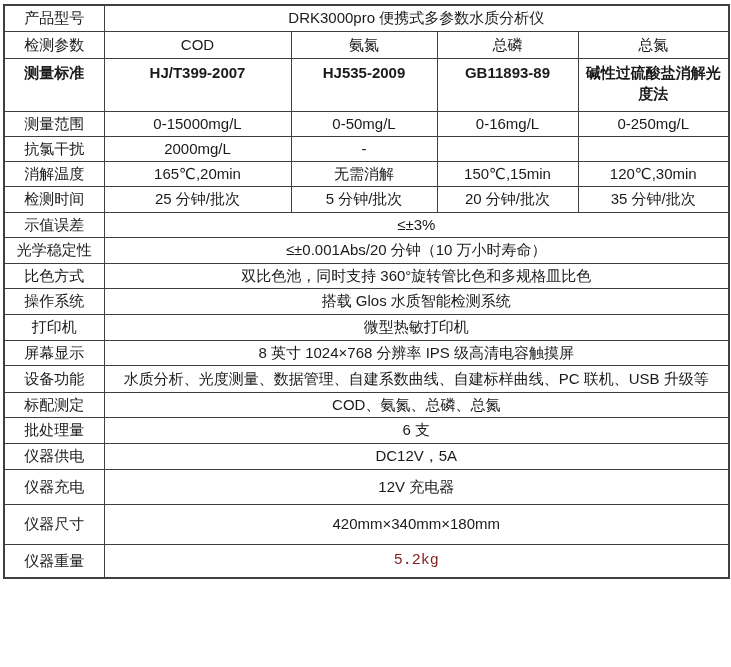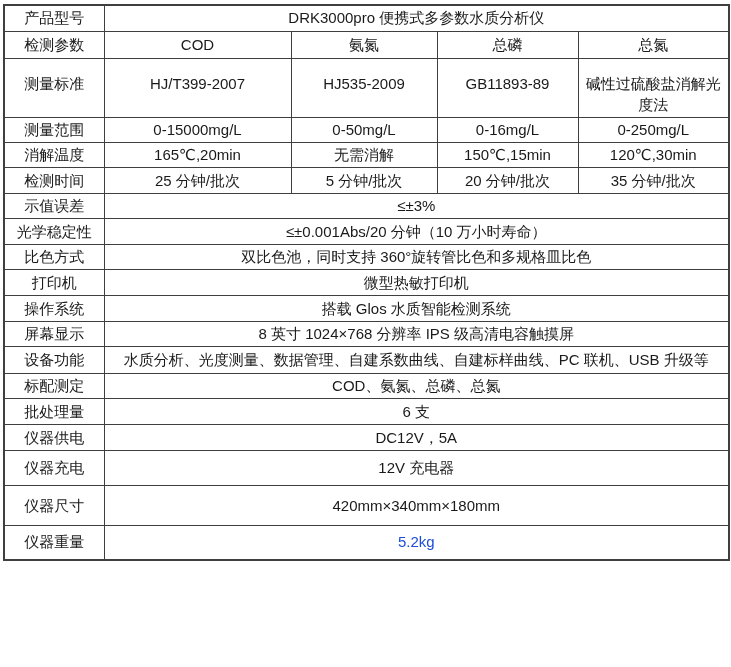--- a/index.html
+++ b/index.html
@@ -28,24 +28,25 @@
     font-size: 15px;
     line-height: 1.45;
     padding: 1px 4px;
     overflow: hidden;
     white-space: nowrap;
   }
   .spec-table { border: 2px solid #3f3f3f; }
   .spec-table td.wrap { white-space: normal; }
   tr.v-top td {
     vertical-align: top;
-    padding-top: 14px;
+    padding-top: 3px;
+    font-weight: bold;
   }
   td.lbl { }
-  td.muted { color: #1d4ed8; }
+  td.muted { color: #7f1d1d; font-family: Liberation Mono, monospace; }
 </style>
 </head>
 <body>
 
 <table class="spec-table">
   <colgroup>
     <col style="width:100px">
       <col style="width:187px">
       <col style="width:146px">
       <col style="width:141px">
@@ -71,20 +72,27 @@
       <td class="wrap">碱性过硫酸盐消解光度法</td>
     </tr>
     <tr style="height:25px">
       <td class="lbl">测量范围</td>
       <td>0-15000mg/L</td>
       <td>0-50mg/L</td>
       <td>0-16mg/L</td>
       <td>0-250mg/L</td>
     </tr>
     <tr style="height:25px">
+      <td class="lbl">抗氯干扰</td>
+      <td>2000mg/L</td>
+      <td>-</td>
+      <td></td>
+      <td></td>
+    </tr>
+    <tr style="height:25px">
       <td class="lbl">消解温度</td>
       <td>165℃,20min</td>
       <td>无需消解</td>
       <td>150℃,15min</td>
       <td>120℃,30min</td>
     </tr>
     <tr style="height:26px">
       <td class="lbl">检测时间</td>
       <td>25 分钟/批次</td>
       <td>5 分钟/批次</td>
@@ -98,26 +106,26 @@
     </tr>
     <tr style="height:26px">
       <td class="lbl">光学稳定性</td>
       <td colspan="4">≤±0.001Abs/20 分钟（10 万小时寿命）</td>
     </tr>
     <tr style="height:25px">
       <td class="lbl">比色方式</td>
       <td colspan="4">双比色池，同时支持 360°旋转管比色和多规格皿比色</td>
     </tr>
     <tr style="height:26px">
+      <td class="lbl">操作系统</td>
+      <td colspan="4">搭载 Glos 水质智能检测系统</td>
+    </tr>
+    <tr style="height:26px">
       <td class="lbl">打印机</td>
       <td colspan="4">微型热敏打印机</td>
-    </tr>
-    <tr style="height:26px">
-      <td class="lbl">操作系统</td>
-      <td colspan="4">搭载 Glos 水质智能检测系统</td>
     </tr>
     <tr style="height:25px">
       <td class="lbl">屏幕显示</td>
       <td colspan="4">8 英寸 1024×768 分辨率 IPS 级高清电容触摸屏</td>
     </tr>
     <tr style="height:27px">
       <td class="lbl">设备功能</td>
       <td colspan="4">水质分析、光度测量、数据管理、自建系数曲线、自建标样曲线、PC 联机、USB 升级等</td>
     </tr>
     <tr style="height:25px">

